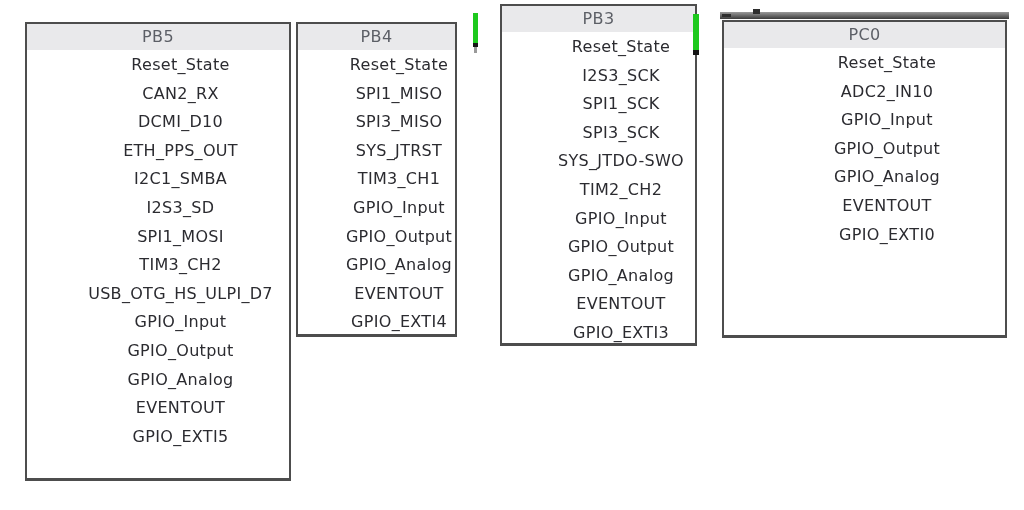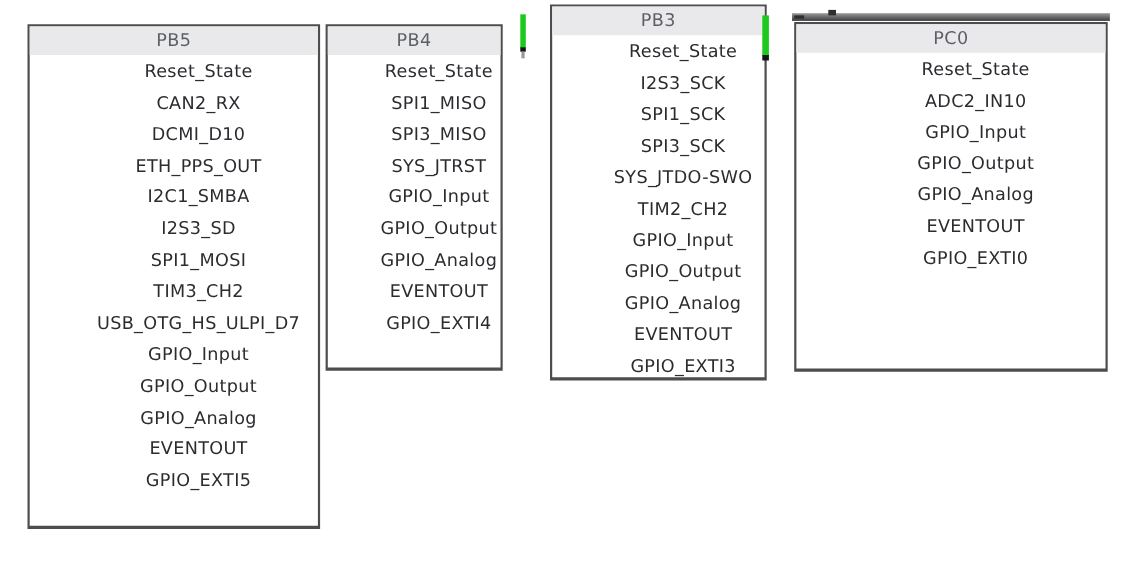--- a/index.html
+++ b/index.html
@@ -103,20 +103,21 @@
       </ul>
   </div>
 
   <div class="menu menu-pb4">
     <div class="menu-header">PB4</div>
     <ul class="menu-list">
         <li class="menu-item">Reset_State</li>
         <li class="menu-item">SPI1_MISO</li>
         <li class="menu-item">SPI3_MISO</li>
         <li class="menu-item">SYS_JTRST</li>
+        <li class="menu-item">TIM3_CH1</li>
         <li class="menu-item">GPIO_Input</li>
         <li class="menu-item">GPIO_Output</li>
         <li class="menu-item">GPIO_Analog</li>
         <li class="menu-item">EVENTOUT</li>
         <li class="menu-item">GPIO_EXTI4</li>
       </ul>
   </div>
 
   <div class="menu menu-pb3">
     <div class="menu-header">PB3</div>

